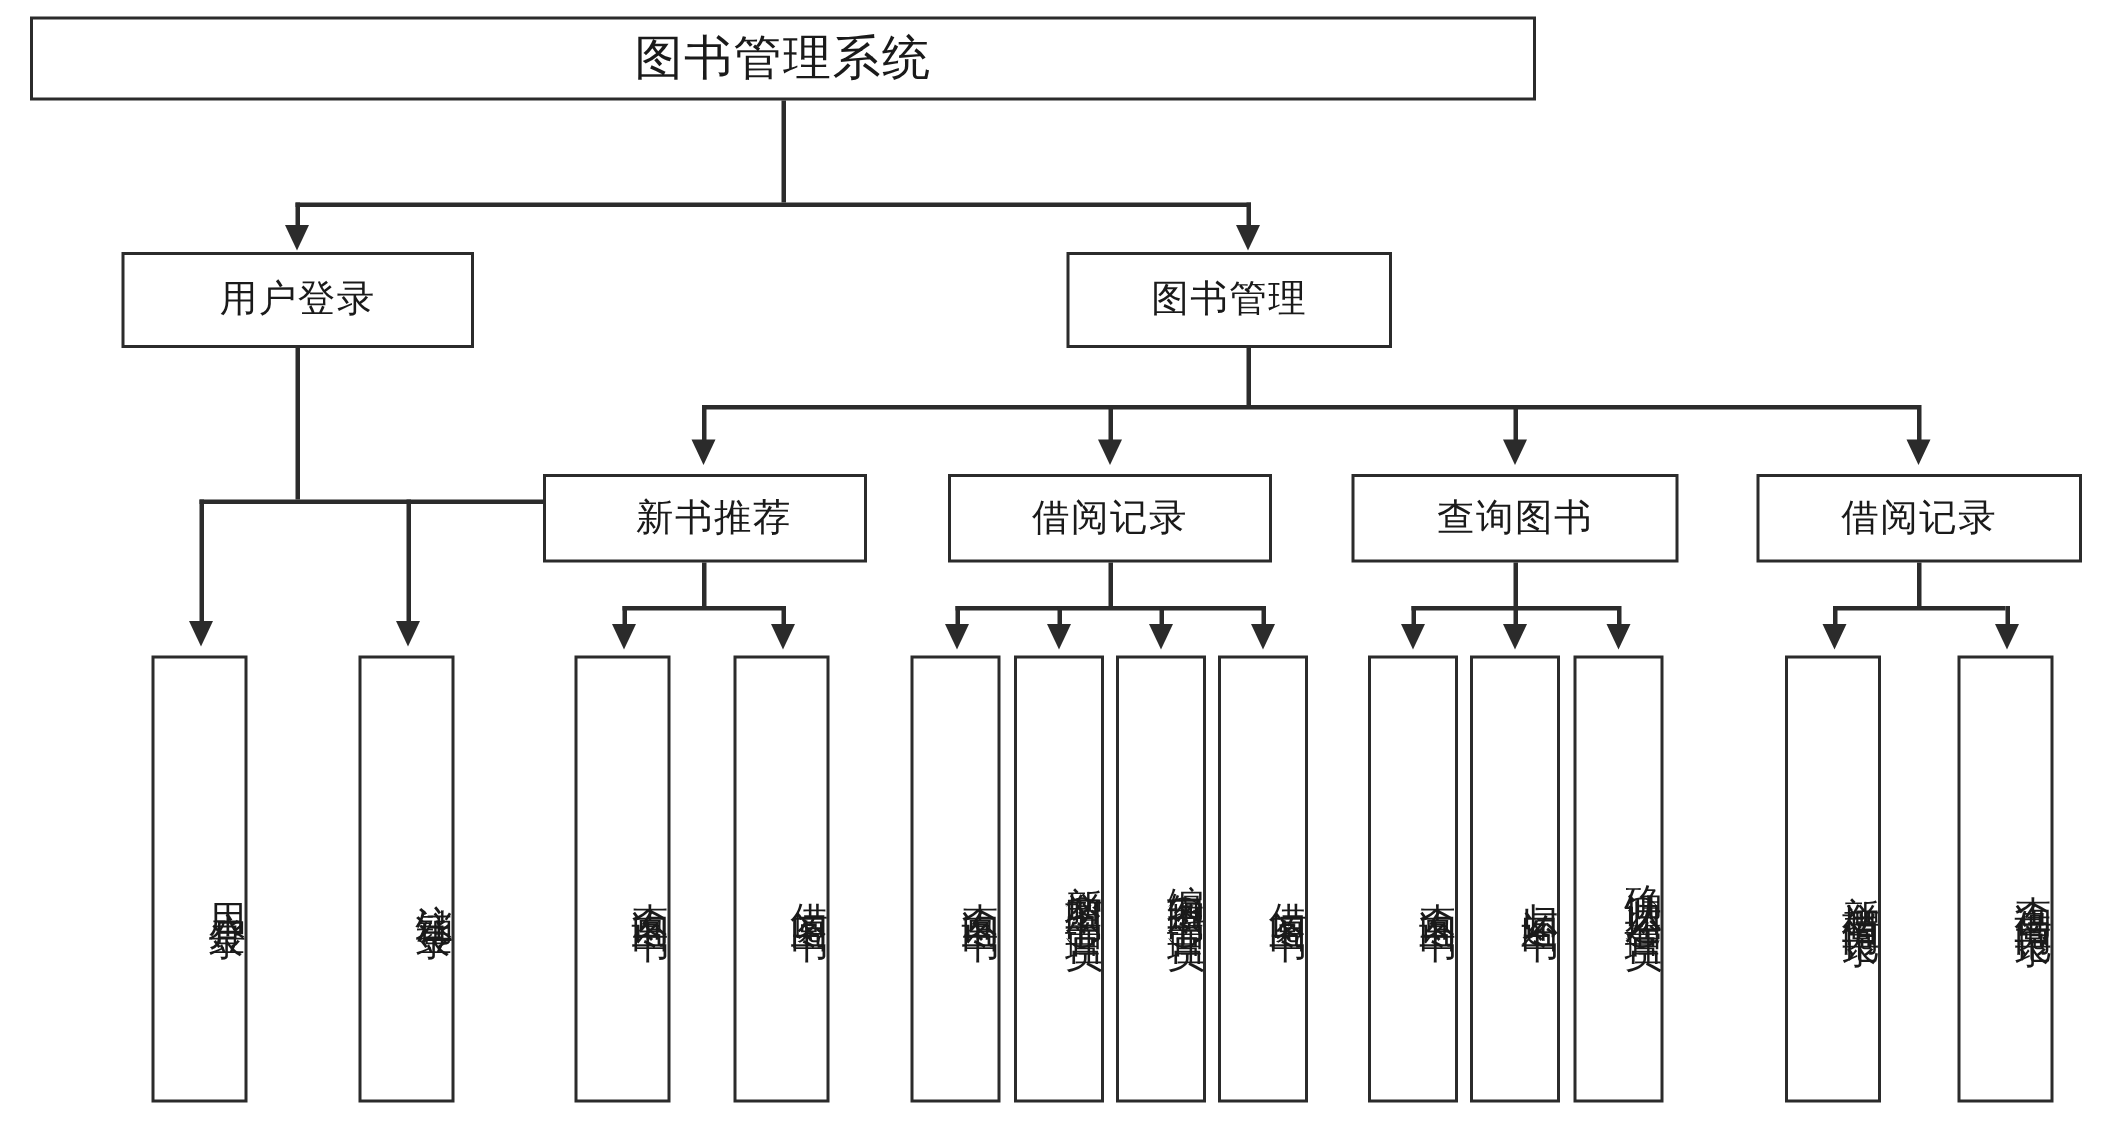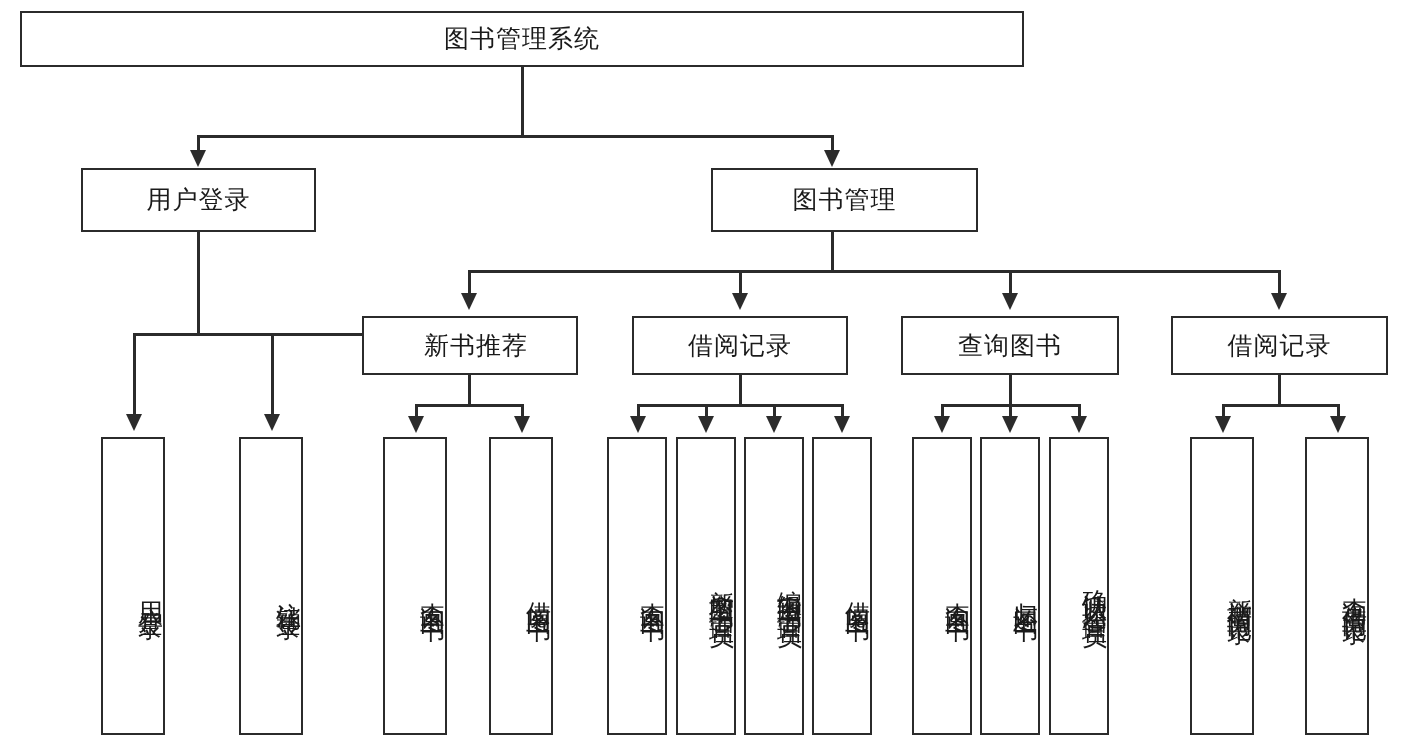--- a/index.html
+++ b/index.html
@@ -28,21 +28,21 @@
     align-items: center;
     justify-content: center;
     color: #1a1a1a;
   }
   .node.horiz {
     font-size: 25px;
     letter-spacing: 1px;
     line-height: 1.1;
   }
   .node.root {
-    font-size: 25px;
+    font-size: 32px;
   }
   
   .node.vert {
     writing-mode: vertical-rl;
     text-orientation: upright;
     align-items: flex-start;
     justify-content: center;
     padding-top: 12px;
     font-size: 25px;
     letter-spacing: 5px;
@@ -93,21 +93,21 @@
 
   <div class="ln h" style="left:197px; top:135px; width:637px;"></div>
 
   <div class="ln v" style="left:197px; top:135px; height:22px;"></div>
   <div class="arrow" style="left:190px; top:150px;"></div>
   <div class="ln v" style="left:831px; top:135px; height:22px;"></div>
   <div class="arrow" style="left:824px; top:150px;"></div>
 
   <div class="node horiz" style="left:81px; top:168px; width:235px; height:64px;">用户登录</div>
 
-  <div class="node horiz" style="left:711px; top:168px; width:267px; height:64px;text-align:right;">图书管理</div>
+  <div class="node horiz" style="left:711px; top:168px; width:217px; height:64px;text-align:right;">图书管理</div>
 
   <div class="ln v" style="left:197px; top:232px; height:101px;"></div>
   <div class="ln h" style="left:133px; top:333px; width:271px;"></div>
   <div class="ln v" style="left:133px; top:333px; height:86px;"></div>
   <div class="arrow" style="left:126px; top:414px;"></div>
   <div class="ln v" style="left:271px; top:333px; height:86px;"></div>
   <div class="arrow" style="left:264px; top:414px;"></div>
 
   <div class="ln v" style="left:831px; top:232px; height:38px;"></div>
   <div class="ln h" style="left:468px; top:270px; width:812px;"></div>

